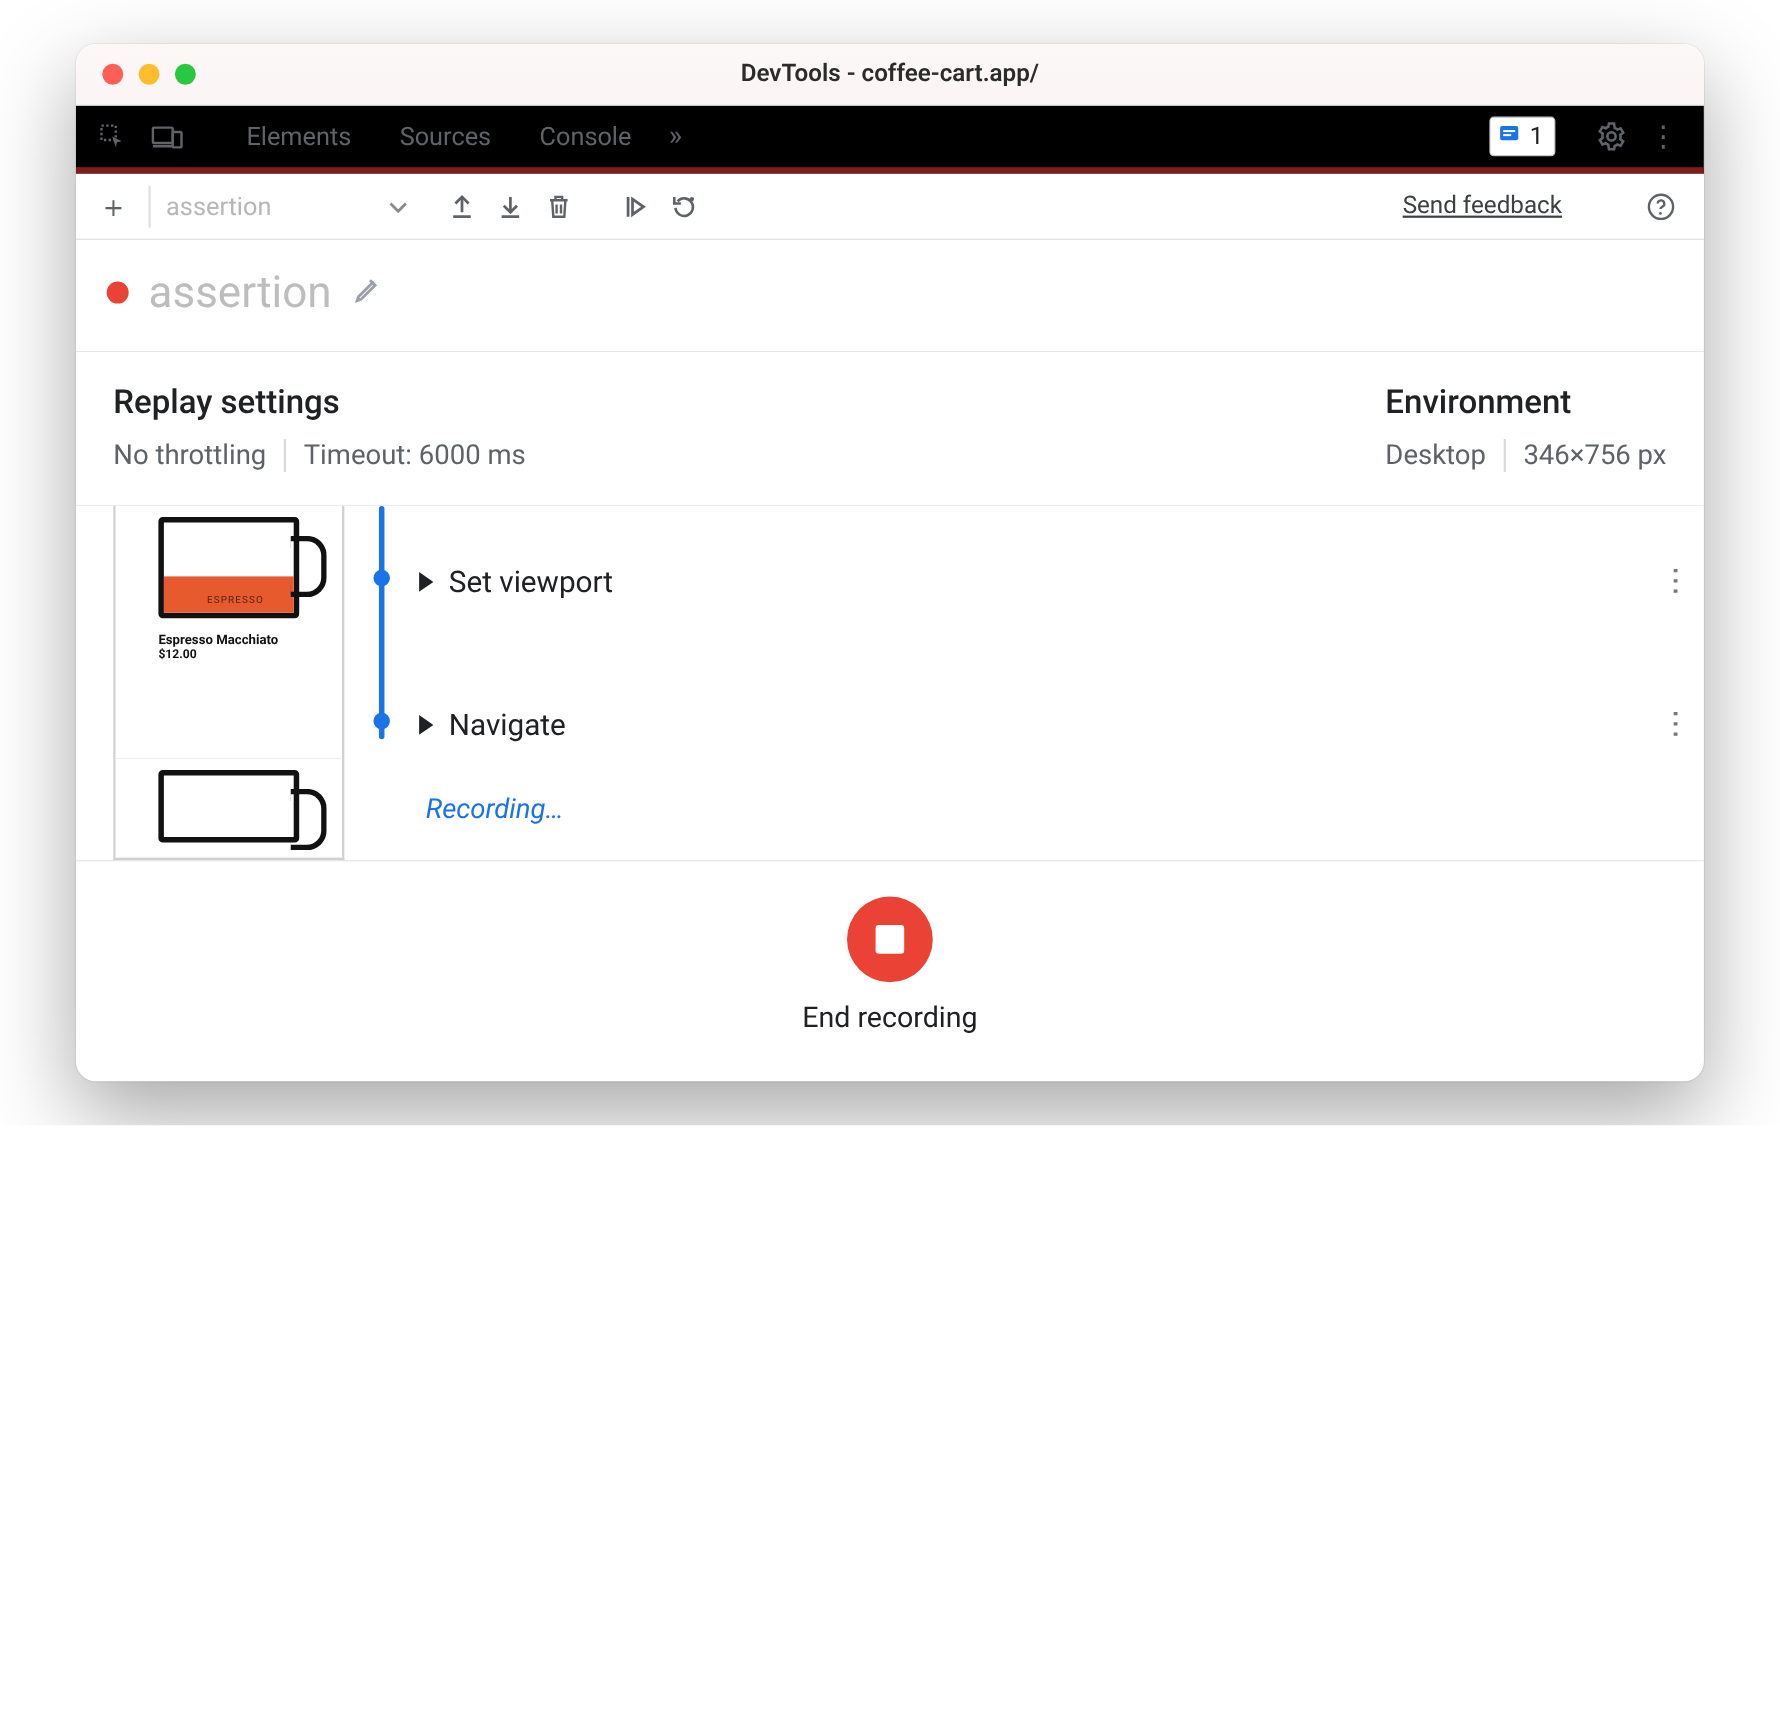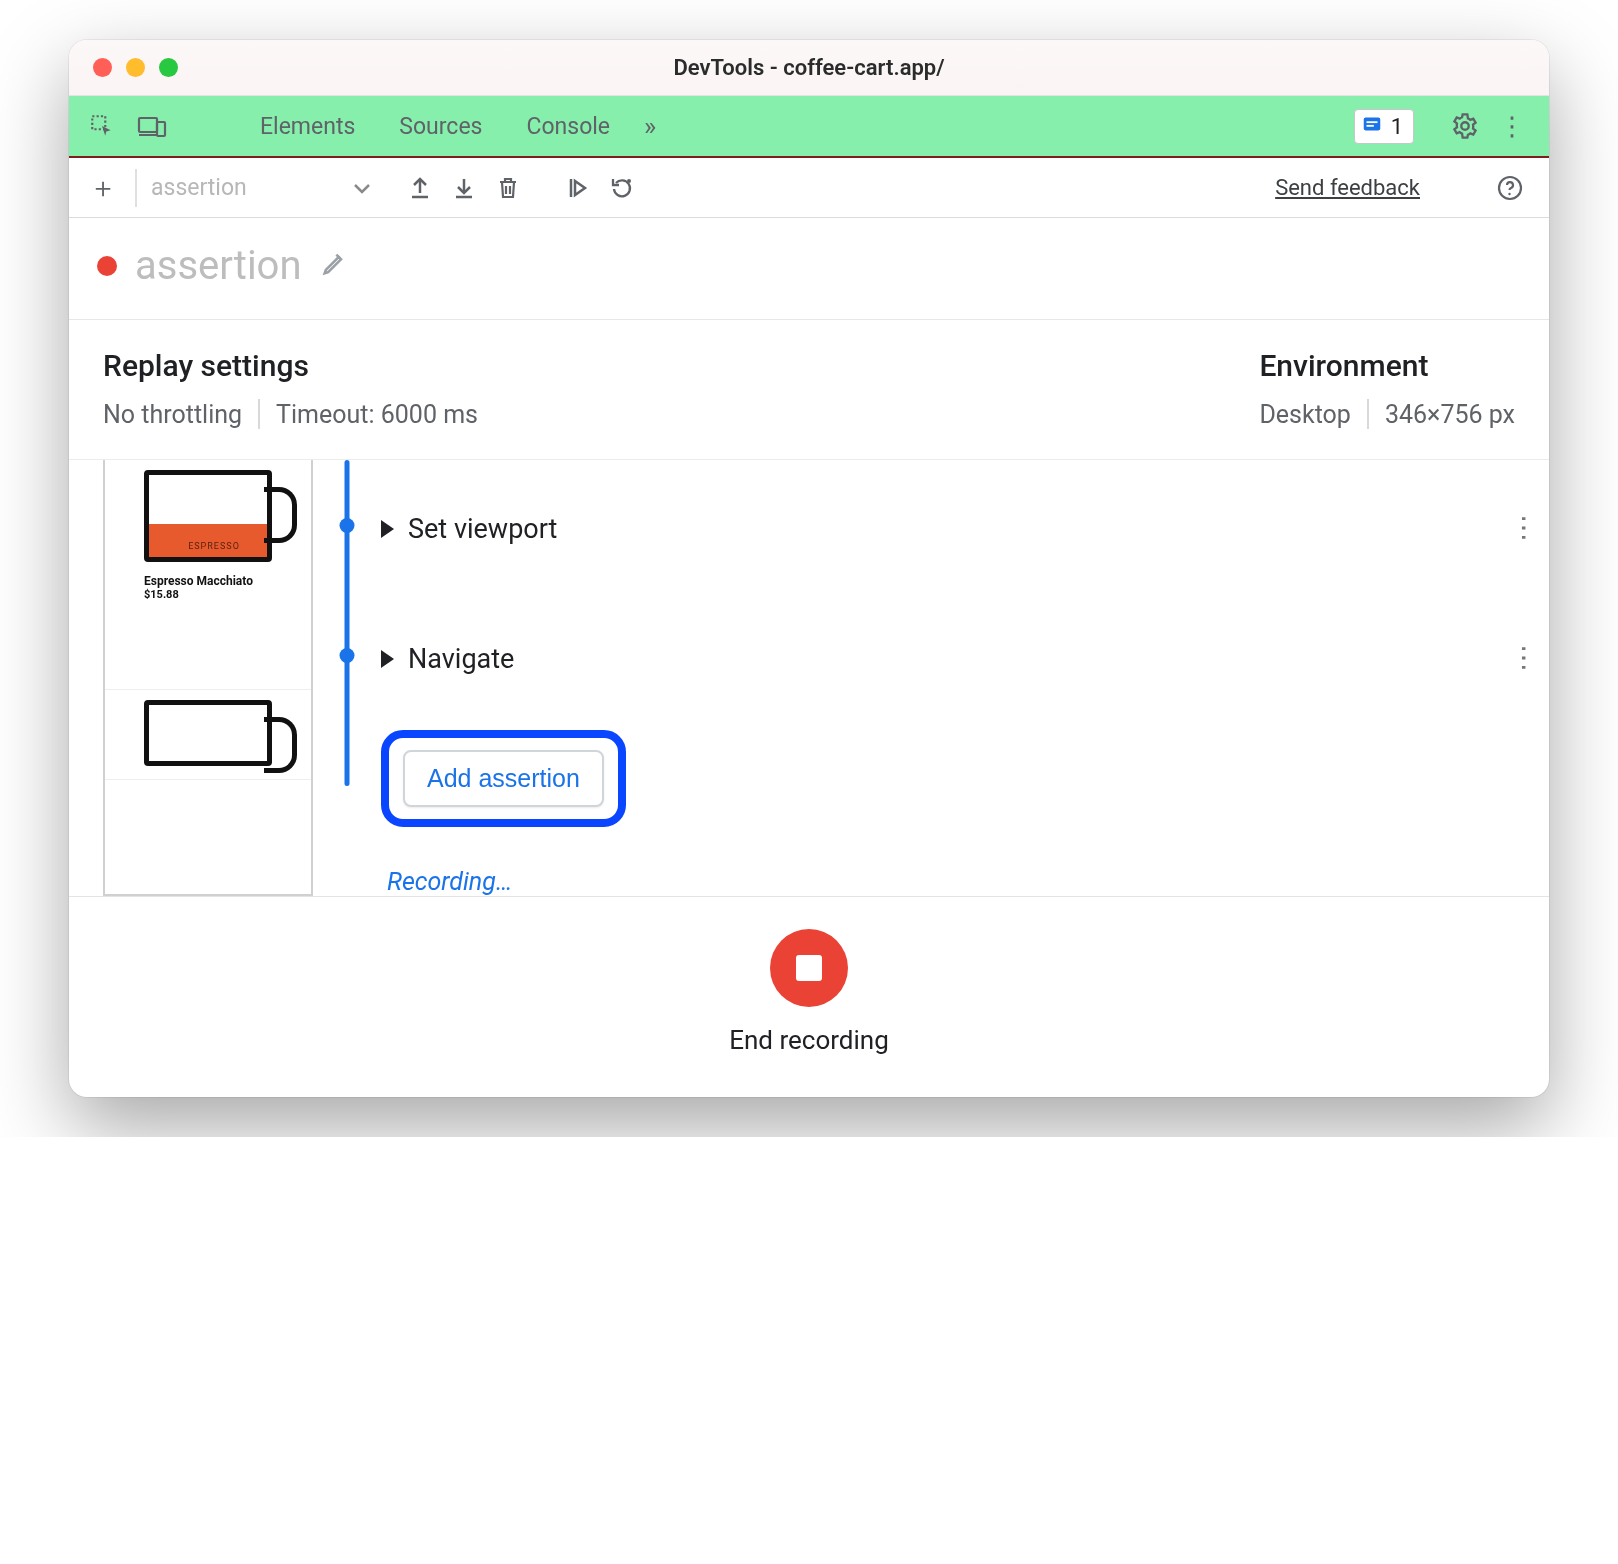--- a/index.html
+++ b/index.html
@@ -34,26 +34,25 @@
     padding-left: 24px;
   }
   .tl { width: 19px; height: 19px; border-radius: 50%; }
   .tl.red { background: #ff5f57; }
   .tl.yellow { background: #ffbd2e; }
   .tl.green { background: #28c840; }
   .title { position: absolute; left: 0; right: 0; text-align: center; font-size: 22px; font-weight: 600; color: #2b2b2b; pointer-events: none;}
   
   .tabstrip {
     height: 62px;
-    background: #86efac;
-    border-bottom: 2px solid #7f1d1d;
+    background: #000000;
+    border-bottom: 6px solid #7f1d1d;
     display: flex;
     align-items: stretch;
     padding: 0 8px 0 12px;
-    gap: 36px;
   }
   .ts-left { display:flex; align-items:center; gap:6px; }
   .iconbtn {
     display:flex; align-items:center; justify-content:center;
     padding: 6px 8px; border-radius:4px; color:#5f6368; cursor:pointer;
   }
   .iconbtn svg { display:block; }
   .divider-v { width:1px; background:#cac9c9; margin: 10px 10px; }
   .tabs { display:flex; align-items:stretch; }
   .tab {
@@ -311,21 +310,21 @@
   </div>
 
   <div class="timeline-wrap">
     <div class="thumb-col">
       <div class="thumb">
         <div class="cup">
           <div class="coffee"></div>
           <div class="coffee-label">ESPRESSO</div>
         </div>
         <div class="caption">Espresso Macchiato</div>
-        <div class="price">$15.88</div>
+        <div class="price">$12.00</div>
       </div>
       <div class="thumb thumb2">
         <div class="cup"></div>
       </div>
     </div>
     <div class="track-col">
       <div class="track-line"></div>
       <div class="node" style="top:58px"></div>
       <div class="node" style="top:188px"></div>
     </div>
@@ -339,25 +338,20 @@
       </div>
       <div style="height:60px"></div>
       <div class="step">
         <div class="step-left">
           <div class="tri"></div>
           <span>Navigate</span>
         </div>
         <div class="kebab">⋯</div>
       </div>
 
-      <div class="add-assert-wrap">
-        <div class="highlight-box">
-          <button class="add-assert-btn">Add assertion</button>
-        </div>
-      </div>
 
       <div class="recording-label">Recording…</div>
     </div>
   </div>
 
   <div class="bottombar">
     <div class="stopbtn">
       <div class="sq"></div>
     </div>
     <div class="end-label">End recording</div>

